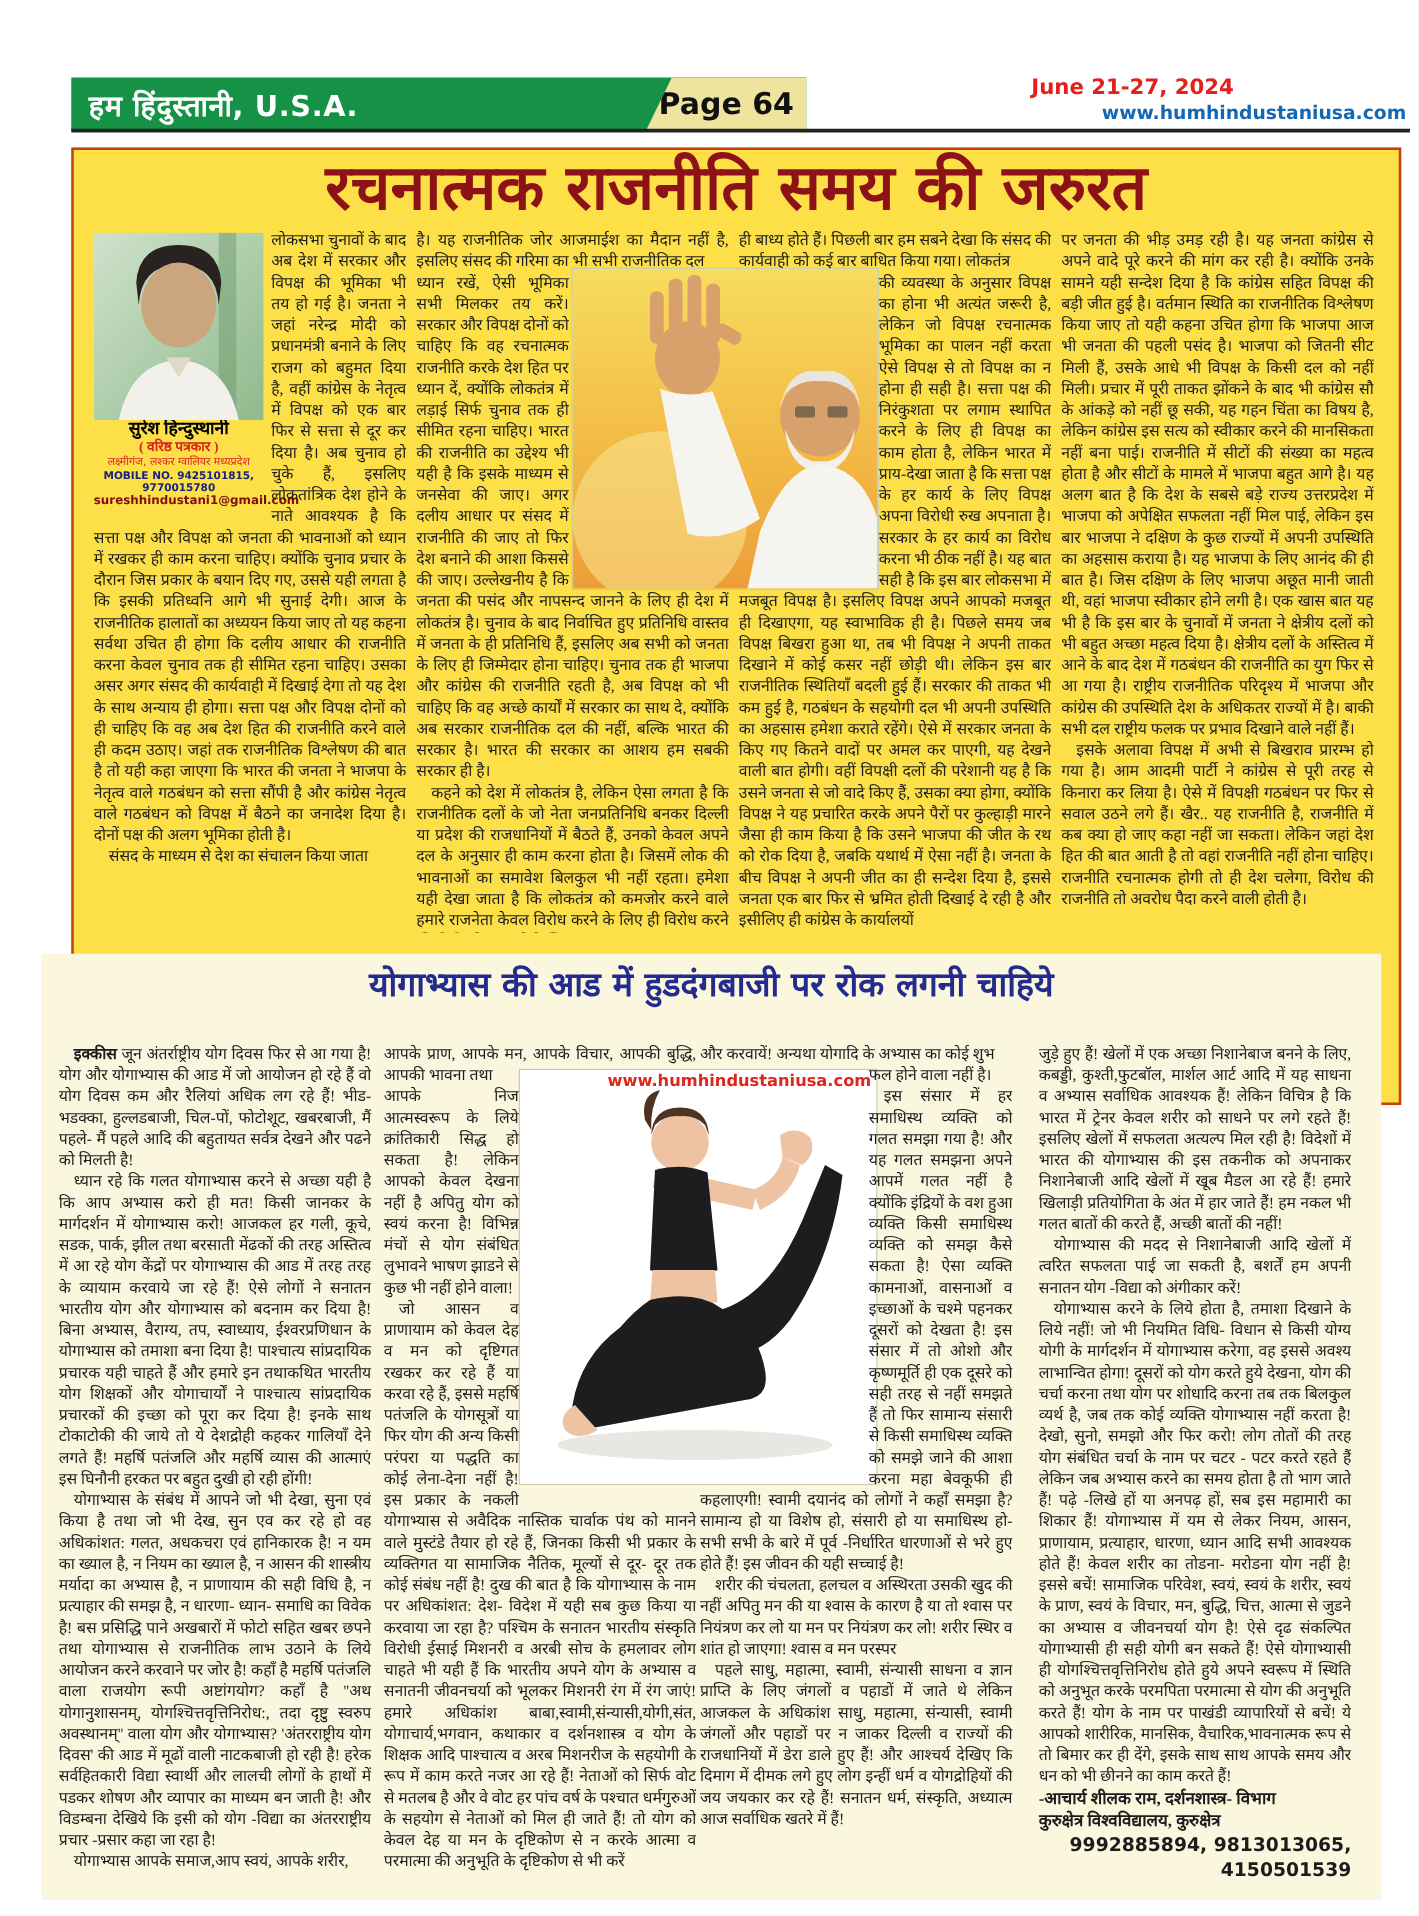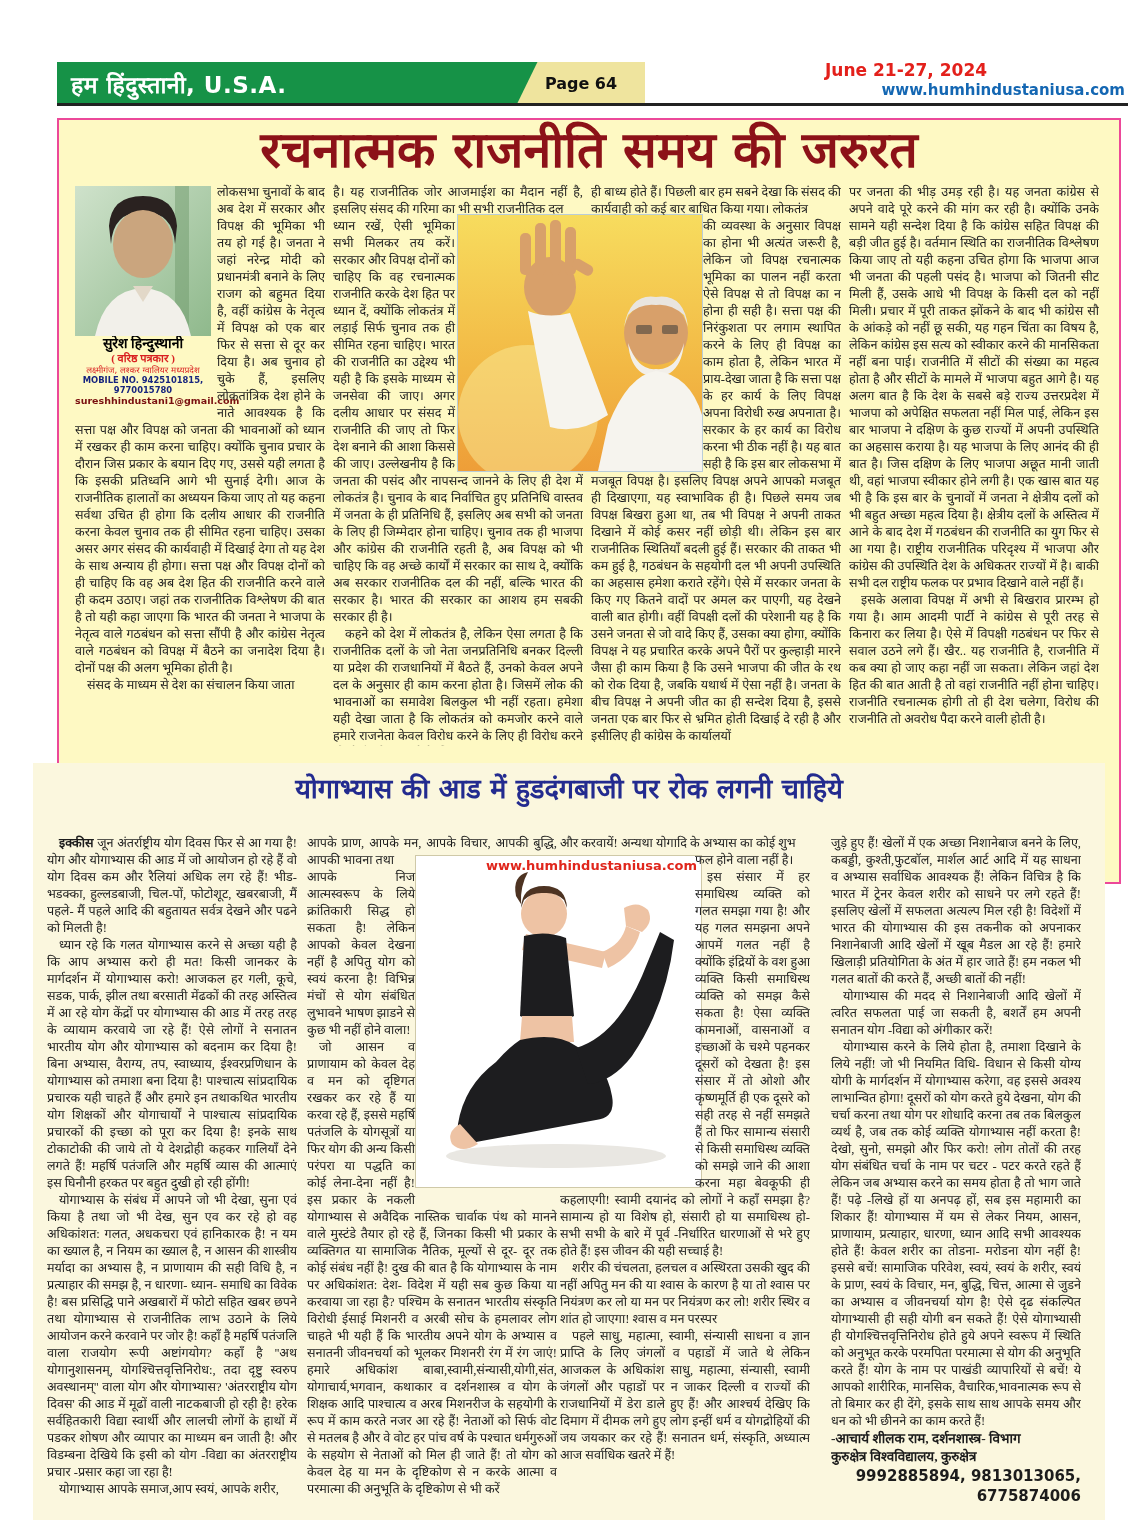--- a/index.html
+++ b/index.html
@@ -4,29 +4,29 @@
 <style>
   html,body{margin:0;padding:0;background:#e8e8e8;}
   .page{position:relative;width:1135px;height:1533px;background:#ffffff;margin:0 auto;
         font-family:"Liberation Serif",serif;color:#1c1c1c;overflow:hidden;}
   
   .banner{position:absolute;left:57px;top:62px;width:588px;height:42px;background:#169247;}
   .masthead{position:absolute;left:14px;top:6px;font-family:"DejaVu Sans",sans-serif;
             font-weight:bold;font-size:23px;color:#ffffff;letter-spacing:.5px;}
   .pagebox{position:absolute;right:0;top:0;width:128px;height:42px;background:#efe49e;
            clip-path:polygon(16% 0,100% 0,100% 100%,0 100%);display:flex;align-items:center;justify-content:center;}
-  .pagebox span{font-family:"DejaVu Sans",sans-serif;font-weight:bold;font-size:16px;color:#111;}
+  .pagebox span{font-family:"DejaVu Sans",sans-serif;font-weight:bold;font-size:24px;color:#111;}
   .hline{position:absolute;left:57px;top:103px;width:1071px;height:3px;background:#222;}
   .issuedate{position:absolute;right:10px;top:60px;width:300px;text-align:left;
              font-family:"DejaVu Sans",sans-serif;font-weight:bold;font-size:17px;color:#e3201b;}
   .website{position:absolute;right:10px;top:81px;width:320px;text-align:right;
            font-family:"DejaVu Sans",sans-serif;font-weight:bold;font-size:15px;color:#1467b3;}
   
-  .a1{position:absolute;left:57px;top:118px;width:1064px;height:766px;background:#fef9c3;
-      border:2px solid #ec4899;box-sizing:border-box;}
+  .a1{position:absolute;left:57px;top:118px;width:1064px;height:766px;background:#fde047;
+      border:2px solid #c2410c;box-sizing:border-box;}
   .a1 .head{position:absolute;left:0;top:2px;width:100%;text-align:center;
             font-family:"DejaVu Sans",sans-serif;font-weight:bold;font-size:50px;line-height:56px;color:#8c1218;}
   .col{position:absolute;text-align:justify;font-size:12.6px;line-height:17px;overflow:hidden;}
   .a1 .col{top:64px;height:562px;width:250px;}
   .col p{margin:0;text-indent:12px;}
   .col p.cont{text-indent:0;}
   .sp-r{float:right;}
   .sp-l{float:left;}
   
   .authorbox{float:left;width:136px;margin:2px 6px 2px 0;text-align:center;}
@@ -203,17 +203,17 @@
       <p>शरीर की चंचलता, हलचल व अस्थिरता उसकी खुद की नहीं अपितु मन की या श्वास के कारण है या तो श्वास पर नियंत्रण कर लो या मन पर नियंत्रण कर लो! शरीर स्थिर व शांत हो जाएगा! श्वास व मन परस्पर</p>
       <p>पहले साधु, महात्मा, स्वामी, संन्यासी साधना व ज्ञान प्राप्ति के लिए जंगलों व पहाडों में जाते थे लेकिन आजकल के अधिकांश साधु, महात्मा, संन्यासी, स्वामी जंगलों और पहाडों पर न जाकर दिल्ली व राज्यों की राजधानियों में डेरा डाले हुए हैं! और आश्चर्य देखिए कि दिमाग में दीमक लगे हुए लोग इन्हीं धर्म व योगद्रोहियों की जय जयकार कर रहे हैं! सनातन धर्म, संस्कृति, अध्यात्म आज सर्वाधिक खतरे में हैं!</p>
     </div>
 
     <div class="col" style="left:798px;">
       <p class="cont">जुड़े हुए हैं! खेलों में एक अच्छा निशानेबाज बनने के लिए, कबड्डी, कुश्ती,फुटबॉल, मार्शल आर्ट आदि में यह साधना व अभ्यास सर्वाधिक आवश्यक हैं! लेकिन विचित्र है कि भारत में ट्रेनर केवल शरीर को साधने पर लगे रहते हैं! इसलिए खेलों में सफलता अत्यल्प मिल रही है! विदेशों में भारत की योगाभ्यास की इस तकनीक को अपनाकर निशानेबाजी आदि खेलों में खूब मैडल आ रहे हैं! हमारे खिलाड़ी प्रतियोगिता के अंत में हार जाते हैं! हम नकल भी गलत बातों की करते हैं, अच्छी बातों की नहीं!</p>
       <p>योगाभ्यास की मदद से निशानेबाजी आदि खेलों में त्वरित सफलता पाई जा सकती है, बशर्तें हम अपनी सनातन योग -विद्या को अंगीकार करें!</p>
       <p>योगाभ्यास करने के लिये होता है, तमाशा दिखाने के लिये नहीं! जो भी नियमित विधि- विधान से किसी योग्य योगी के मार्गदर्शन में योगाभ्यास करेगा, वह इससे अवश्य लाभान्वित होगा! दूसरों को योग करते हुये देखना, योग की चर्चा करना तथा योग पर शोधादि करना तब तक बिलकुल व्यर्थ है, जब तक कोई व्यक्ति योगाभ्यास नहीं करता है! देखो, सुनो, समझो और फिर करो! लोग तोतों की तरह योग संबंधित चर्चा के नाम पर चटर - पटर करते रहते हैं लेकिन जब अभ्यास करने का समय होता है तो भाग जाते हैं! पढ़े -लिखे हों या अनपढ़ हों, सब इस महामारी का शिकार हैं! योगाभ्यास में यम से लेकर नियम, आसन, प्राणायाम, प्रत्याहार, धारणा, ध्यान आदि सभी आवश्यक होते हैं! केवल शरीर का तोडना- मरोडना योग नहीं है! इससे बचें! सामाजिक परिवेश, स्वयं, स्वयं के शरीर, स्वयं के प्राण, स्वयं के विचार, मन, बुद्धि, चित्त, आत्मा से जुडने का अभ्यास व जीवनचर्या योग है! ऐसे दृढ संकल्पित योगाभ्यासी ही सही योगी बन सकते हैं! ऐसे योगाभ्यासी ही योगश्चित्तवृत्तिनिरोध होते हुये अपने स्वरूप में स्थिति को अनुभूत करके परमपिता परमात्मा से योग की अनुभूति करते हैं! योग के नाम पर पाखंडी व्यापारियों से बचें! ये आपको शारीरिक, मानसिक, वैचारिक,भावनात्मक रूप से तो बिमार कर ही देंगे, इसके साथ साथ आपके समय और धन को भी छीनने का काम करते हैं!</p>
       <p class="byline">-आचार्य शीलक राम, दर्शनशास्त्र- विभाग</p>
       <p class="byline">कुरुक्षेत्र विश्वविद्यालय, कुरुक्षेत्र</p>
-      <p class="phones">9992885894, 9813013065, 6775874006</p>
+      <p class="phones">9992885894, 9813013065, 4150501539</p>
     </div>
   </div>
 
 </div>
 
 </body></html>

